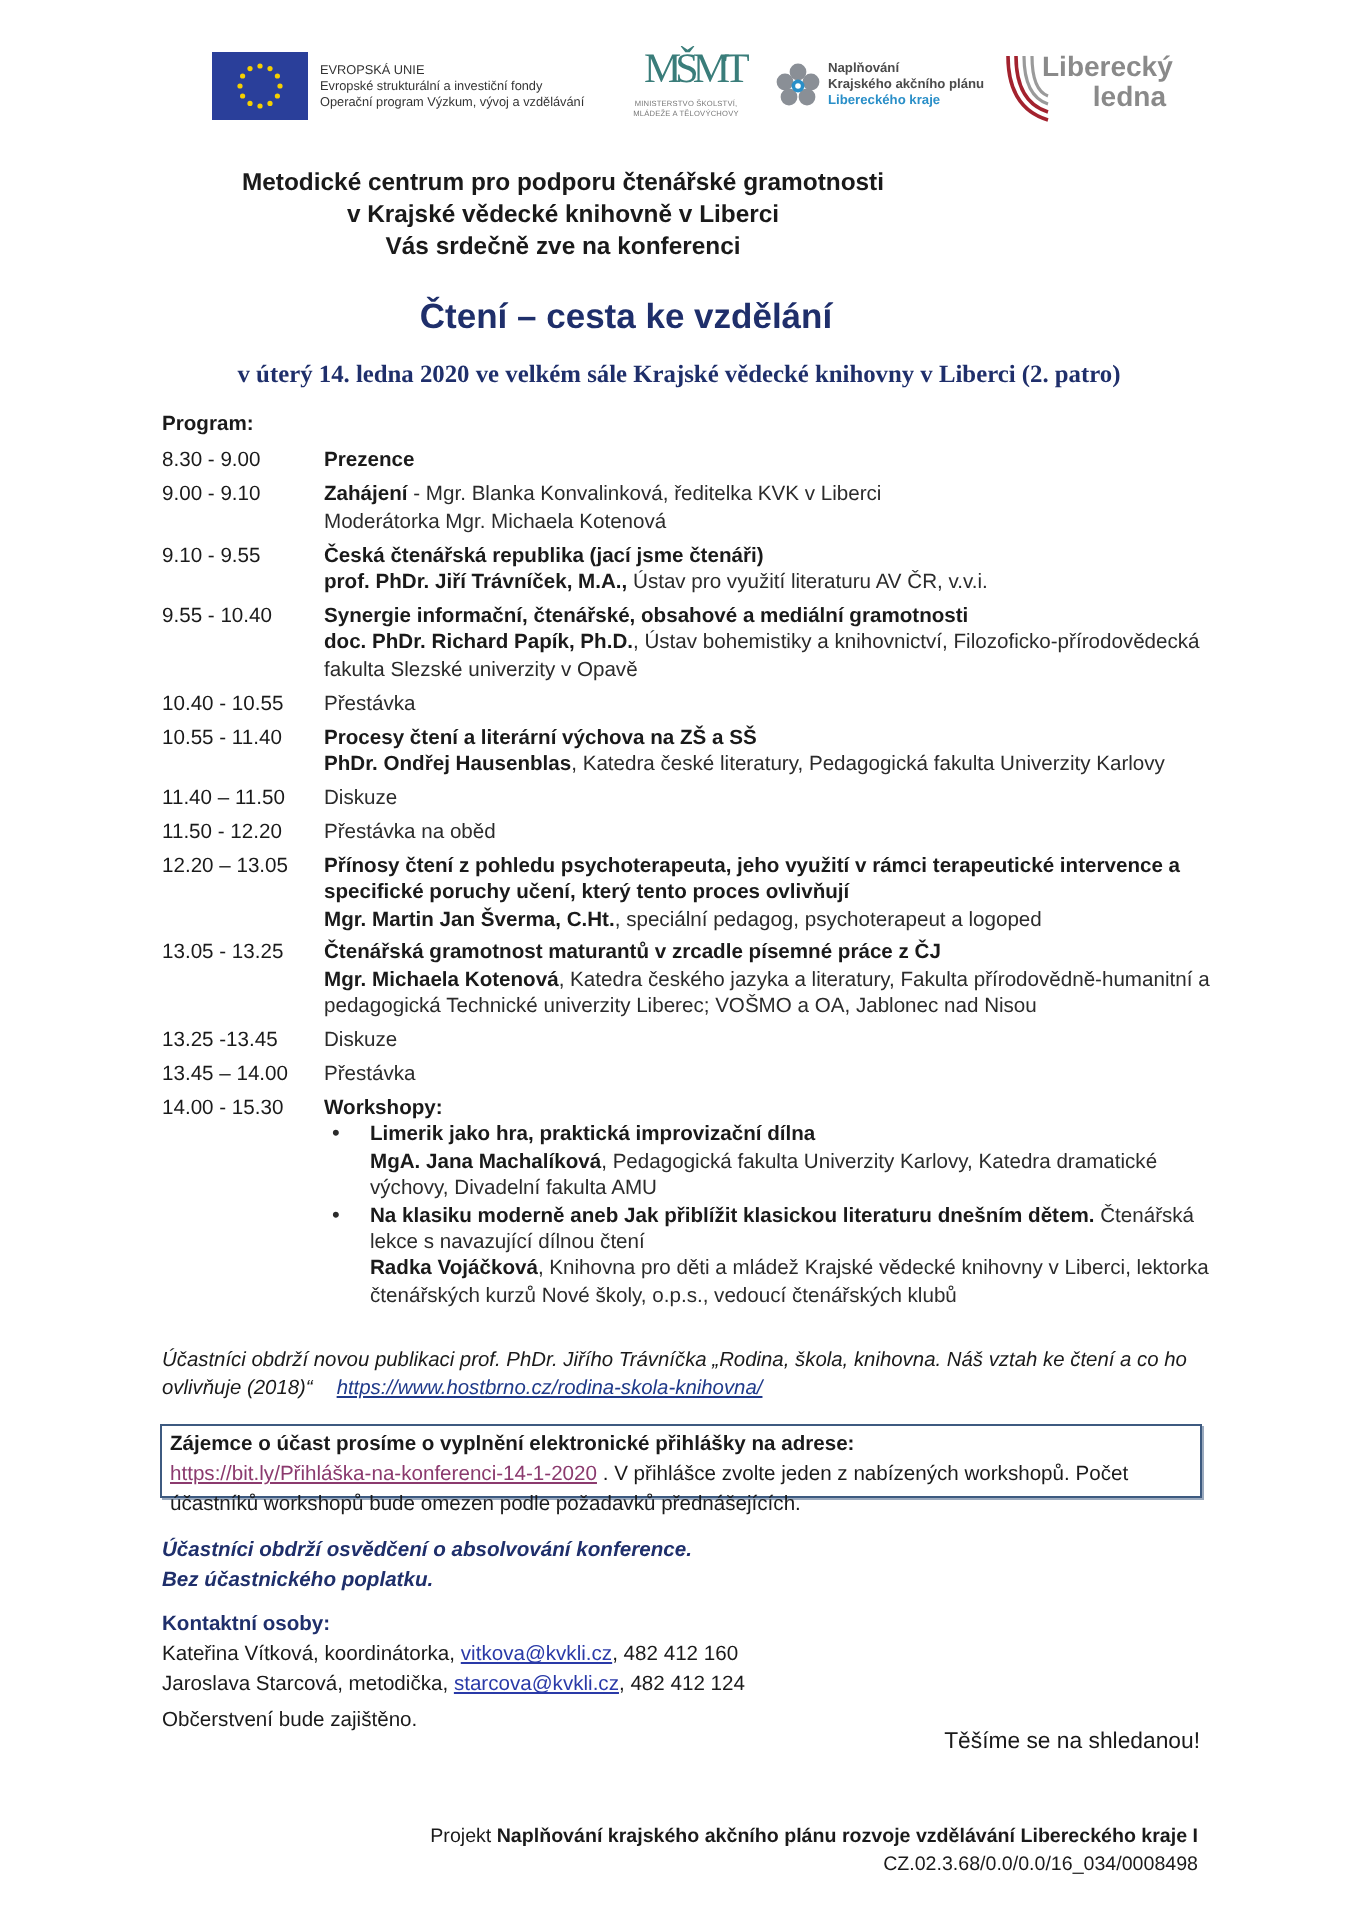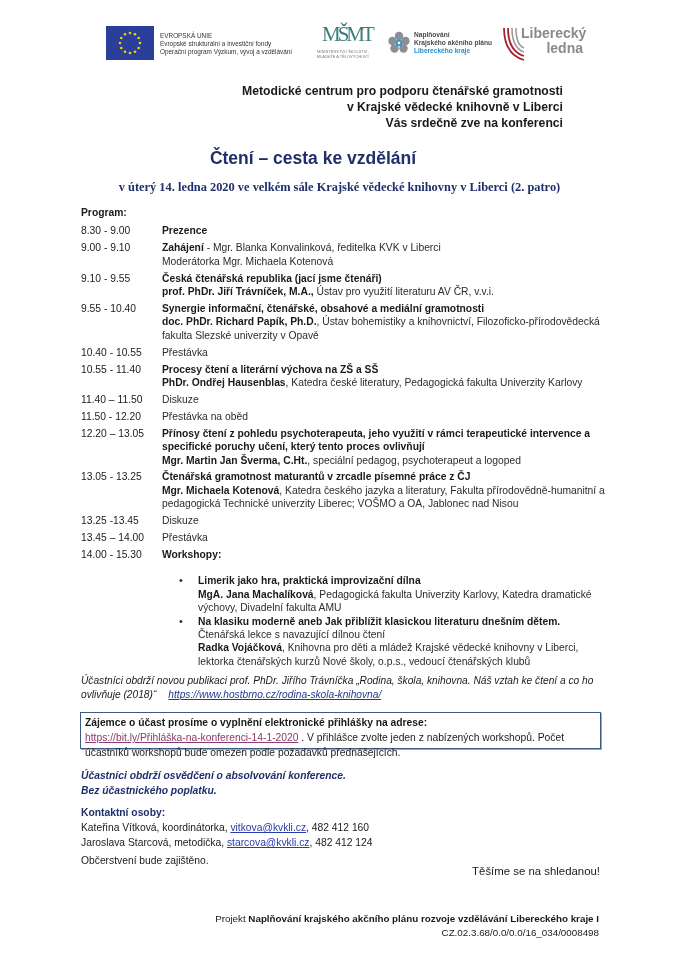--- a/index.html
+++ b/index.html
@@ -24,33 +24,33 @@
     .msmt-text { position: absolute; left: 0; top: 28px; width: 70px; font-size: 3.8px; line-height: 5px; text-align: center; color: #777; letter-spacing: 0.1px; }
     .nakap { position: absolute; left: 388px; top: 29px; width: 110px; height: 34px; }
     .nakap-flower { position: absolute; left: 0; top: 2px; }
     .nakap-text { position: absolute; left: 26px; top: 2px; font-size: 6.6px; line-height: 8.2px; font-weight: bold; color: #4b4b4b; }
     .nakap-text .accent { color: #2a8fc8; }
     .lk { position: absolute; left: 502px; top: 24px; width: 100px; height: 42px; }
     .lk-arcs { position: absolute; left: 0; top: 2px; }
     .lk-text { position: absolute; left: 19px; top: 2px; font-size: 14px; line-height: 15px; font-weight: bold; color: #8a8a8a; text-align: right; width: 62px; }
 
     
-    .header-block { position: absolute; top: 83px; left: 0; width: 563px; text-align: right; }
+    .header-block { position: absolute; top: 83px; left: 0; width: 563px; text-align: center; }
     .inviter { font-weight: bold; font-size: 12.2px; line-height: 16px; color: #1a1a1a; }
     .conf-title { position: absolute; top: 148px; left: 0; width: 626px; text-align: center; font-size: 17.5px; font-weight: bold; color: #1f2f6b; }
     .conf-date { position: absolute; top: 180px; left: 0; width: 679px; text-align: center; font-size: 12.4px; font-weight: bold; color: #1f2f6b; font-family: Liberation Serif, serif; }
 
     
     .program { position: absolute; top: 206px; left: 81px; width: 530px; font-size: 10.3px; line-height: 13.4px; }
     .program-label { font-weight: bold; color: #1a1a1a; margin-bottom: 5px; }
     .row { display: flex; margin-bottom: 3.5px; }
     .time { width: 81px; flex: 0 0 81px; color: #1a1a1a; }
     .content { flex: 1; color: #2b2b2b; }
     .b { font-weight: bold; color: #1a1a1a; }
-    .workshops { margin: 13px; padding: 0; list-style: none; }
+    .workshops { margin: 0; padding: 0; list-style: none; }
     .workshops li { position: relative; padding-left: 23px; margin-top: 0; }
     .workshops li::before { content: "\2022"; position: absolute; left: 4px; top: 0; font-size: 11px; }
 
     
     .pub-note { position: absolute; top: 674px; left: 81px; width: 530px; font-size: 10.2px; line-height: 13.8px; font-style: italic; color: #1a1a1a; }
     .pub-note a { color: #1f3a8a; text-decoration: underline; margin-left: 12px; }
 
     
     .reg-box {
       position: absolute; top: 712px; left: 80px; width: 521px; height: 37px;

